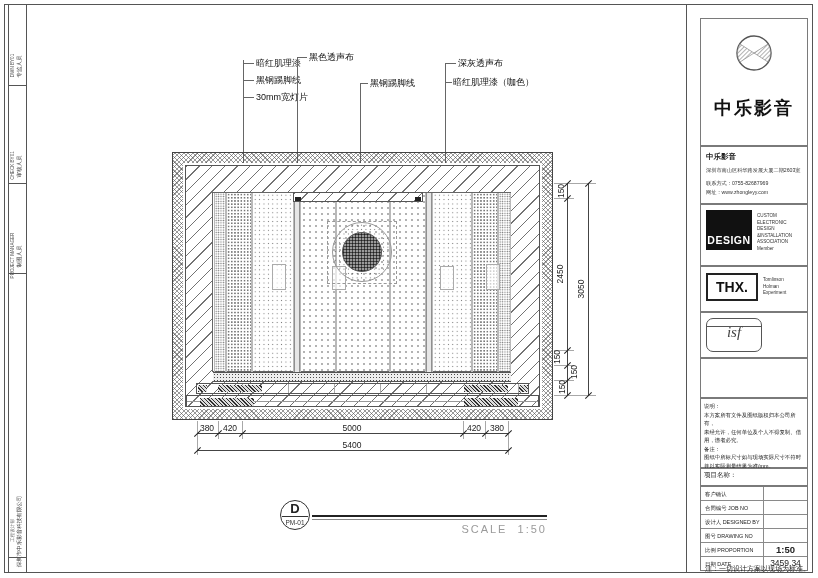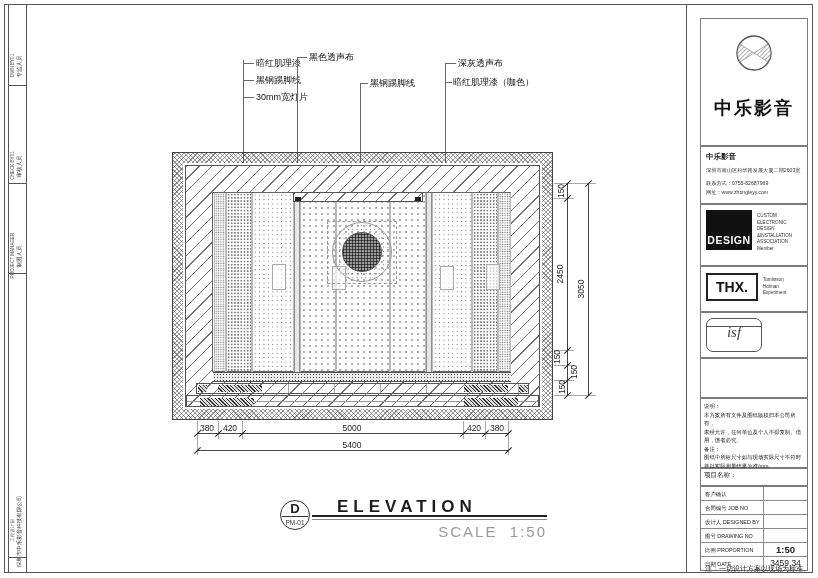--- a/index.html
+++ b/index.html
@@ -42,21 +42,21 @@
   .tick { position:absolute; width:9px; height:1px; background:#222; transform:rotate(-45deg); }
   .ext { position:absolute; background:#a8a8a8; }
   .chain { position:absolute; background:#444; }
 
   .vtext { position:absolute; font-size:5.5px; color:#333; white-space:nowrap; text-align:center; transform:rotate(-90deg); }
   .vtext.small { font-size:4.6px; color:#555; }
 
   .view-letter { position:absolute; width:30px; text-align:center; font-size:13px; font-weight:bold; color:#222; }
   .view-code { position:absolute; width:30px; text-align:center; font-size:6.5px; color:#333; }
   .view-title { position:absolute; font-size:17px; font-weight:bold; letter-spacing:5px; color:#1d1d1d; }
-  .view-scale { position:absolute; font-size:15px; letter-spacing:2px; color:#9a9a9a; text-align:right; }
+  .view-scale { position:absolute; font-size:11px; letter-spacing:2px; color:#9a9a9a; text-align:right; }
 
   .tb-small { font-size:5.2px; line-height:7px; color:#333; }
   .tb-row { position:absolute; left:0; width:106px; border-bottom:1px solid #8a8a8a; height:14px; }
   .tb-row .lbl { position:absolute; left:4px; top:4px; font-size:5.4px; color:#222; white-space:nowrap; }
   .tb-row .val { position:absolute; left:62px; top:0; width:44px; height:100%; border-left:1px solid #8a8a8a; text-align:center; }
 </style>
 </head>
 <body>
 
 <div class="sheet">
@@ -202,21 +202,20 @@
   <div class="tick" style="left:584px;top:183px;"></div>
   <div class="tick" style="left:584px;top:395px;"></div>
   <span class="rotdim" style="left:564px;top:284px;">3050</span>
 
   <div class="abs" style="left:280px;top:500px;width:30px;height:30px;border:1.5px solid #333;border-radius:50%;background:#fff;"></div>
   <span class="view-letter" style="left:280px;top:501px;">D</span>
   <div class="hline" style="left:282px;top:516px;width:26px;background:#333;"></div>
   <span class="view-code" style="left:280px;top:519px;">PM-01</span>
   <div class="abs" style="left:312px;top:515px;width:235px;height:2px;background:#222;"></div>
   <div class="abs" style="left:312px;top:519px;width:235px;height:1px;background:#888;"></div>
-  <span class="view-title" style="left:337px;top:497px;">ELEVATION</span>
   <span class="view-scale" style="left:400px;top:523px;width:147px;"><span>SCALE</span>&nbsp;&nbsp;<span>1:50</span></span>
 
   <div class="box" style="left:700px;top:18px;width:108px;height:128px;"></div>
   <svg class="abs" style="left:735px;top:34px;" width="38" height="38" viewBox="0 0 38 38">
     <defs>
       <pattern id="lg" width="3" height="3" patternUnits="userSpaceOnUse" patternTransform="rotate(45)">
         <rect width="3" height="3" fill="#fff"></rect>
           <line x1="0" y1="0" x2="0" y2="3" stroke="#666" stroke-width="1"></line>
       </pattern>
     </defs>

